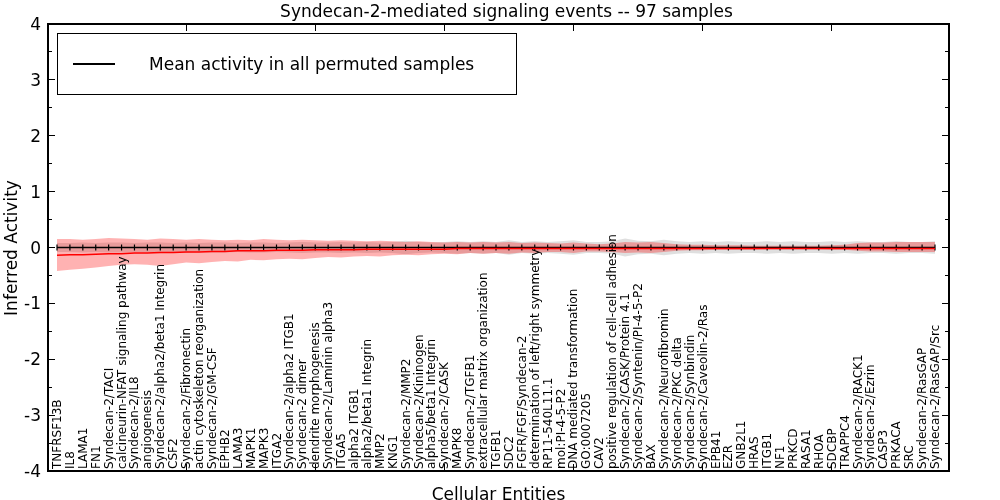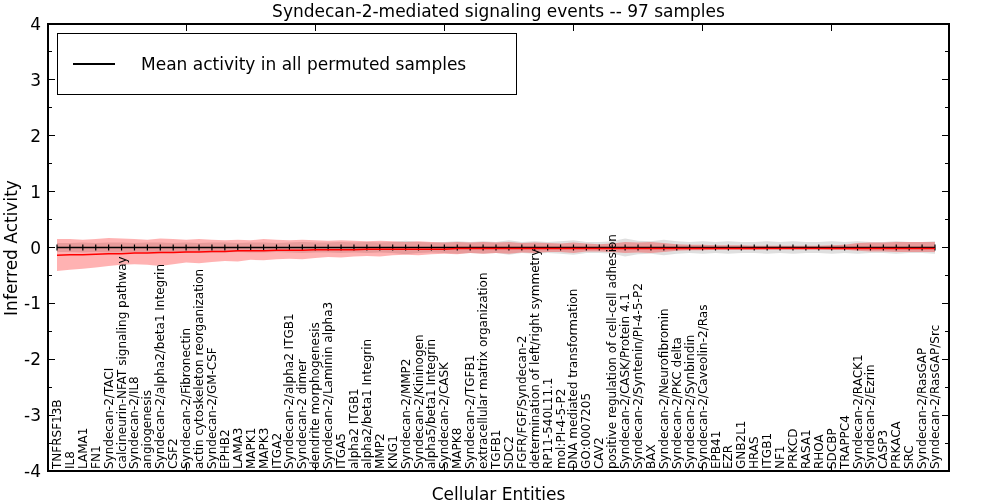--- a/index.html
+++ b/index.html
@@ -1,26 +1,26 @@
 <!DOCTYPE html>
 <html><head>
 <meta charset="utf-8">
 <style>
   html,body{margin:0;padding:0;background:#fff;}
   .fig{position:relative;width:1000px;height:500px;background:#fff;overflow:hidden;
        font-family:"DejaVu Sans", sans-serif;color:#000;}
   .fig svg{position:absolute;left:0;top:0;font-family:"DejaVu Sans", sans-serif;}
-  .title{position:absolute;left:48px;top:1px;width:901px;text-align:center;font-size:17px;}
+  .title{position:absolute;left:56px;top:1px;width:901px;text-align:center;font-size:17px;}
   .xlabel{position:absolute;left:48px;top:478px;width:901px;text-align:center;font-size:17px;margin-top:6px;}
   .ylabel{position:absolute;left:-59px;top:238px;width:140px;height:20px;text-align:center;
           transform:rotate(-90deg);font-size:17px;}
   .legend{position:absolute;left:57px;top:33px;width:460px;height:62px;box-sizing:border-box;
           border:1.6px solid #000;background:#fff;display:flex;flex-direction:column;
           justify-content:space-evenly;padding-left:15px;}
-  .legend-row{display:flex;align-items:center;gap:26px;font-size:17px;line-height:1.1;}
+  .legend-row{display:flex;align-items:center;gap:34px;font-size:17px;line-height:1.1;}
   .legend-line{width:42px;height:2px;background:#000;flex:none;}
 </style>
 </head>
 <body>
 
 <div class="fig">
   <svg id="plot" width="1000" height="500">
       <polygon points="57,243.03 69.91176470588235,243.03 82.82352941176471,242.47125 95.73529411764706,243.03 108.64705882352942,242.47125 121.55882352941177,242.47125 134.47058823529412,243.03 147.38235294117646,242.47125 160.29411764705884,242.47125 173.20588235294116,243.03 186.11764705882354,242.47125 199.02941176470588,243.03 211.94117647058823,242.47125 224.85294117647058,242.47125 237.76470588235293,243.03 250.6764705882353,242.47125 263.5882352941177,242.47125 276.5,243.03 289.4117647058823,242.47125 302.3235294117647,241.9125 315.2352941176471,242.47125 328.1470588235294,242.47125 341.05882352941177,241.9125 353.97058823529414,242.47125 366.88235294117646,241.9125 379.79411764705884,242.47125 392.70588235294116,241.9125 405.61764705882354,240.795 418.52941176470586,241.9125 431.44117647058823,242.47125 444.3529411764706,241.9125 457.2647058823529,241.35375 470.1764705882353,241.9125 483.0882352941176,241.35375 496,241.9125 508.9117647058824,240.23625 521.8235294117646,241.9125 534.7352941176471,241.35375 547.6470588235294,241.9125 560.5588235294117,241.35375 573.4705882352941,240.23625 586.3823529411765,241.9125 599.2941176470588,241.9125 612.2058823529412,241.35375 625.1176470588235,238.56 638.0294117647059,240.795 650.9411764705883,241.35375 663.8529411764706,239.6775 676.7647058823529,241.35375 689.6764705882352,241.9125 702.5882352941177,241.35375 715.5,241.9125 728.4117647058823,241.35375 741.3235294117648,241.9125 754.2352941176471,241.9125 767.1470588235294,241.35375 780.0588235294117,241.9125 792.9705882352941,241.35375 805.8823529411765,241.9125 818.7941176470588,241.9125 831.7058823529412,241.35375 844.6176470588235,241.9125 857.5294117647059,241.35375 870.4411764705883,241.9125 883.3529411764706,241.9125 896.2647058823529,241.35375 909.1764705882352,241.9125 922.0882352941177,241.9125 935,241.35375 935,253.64625 922.0882352941177,253.0875 909.1764705882352,253.0875 896.2647058823529,253.64625 883.3529411764706,253.0875 870.4411764705883,253.0875 857.5294117647059,253.64625 844.6176470588235,253.0875 831.7058823529412,253.64625 818.7941176470588,253.0875 805.8823529411765,253.0875 792.9705882352941,253.64625 780.0588235294117,253.0875 767.1470588235294,253.64625 754.2352941176471,253.0875 741.3235294117648,253.0875 728.4117647058823,253.64625 715.5,253.0875 702.5882352941177,253.64625 689.6764705882352,253.0875 676.7647058823529,253.64625 663.8529411764706,255.3225 650.9411764705883,253.64625 638.0294117647059,254.205 625.1176470588235,256.44 612.2058823529412,253.64625 599.2941176470588,253.0875 586.3823529411765,253.0875 573.4705882352941,254.76375 560.5588235294117,253.64625 547.6470588235294,253.0875 534.7352941176471,253.64625 521.8235294117646,253.0875 508.9117647058824,254.76375 496,253.0875 483.0882352941176,253.64625 470.1764705882353,253.0875 457.2647058823529,253.64625 444.3529411764706,253.0875 431.44117647058823,252.52875 418.52941176470586,253.0875 405.61764705882354,254.205 392.70588235294116,253.0875 379.79411764705884,252.52875 366.88235294117646,253.0875 353.97058823529414,252.52875 341.05882352941177,253.0875 328.1470588235294,252.52875 315.2352941176471,252.52875 302.3235294117647,253.0875 289.4117647058823,252.52875 276.5,251.97 263.5882352941177,252.52875 250.6764705882353,252.52875 237.76470588235293,251.97 224.85294117647058,252.52875 211.94117647058823,252.52875 199.02941176470588,251.97 186.11764705882354,252.52875 173.20588235294116,251.97 160.29411764705884,252.52875 147.38235294117646,252.52875 134.47058823529412,251.97 121.55882352941177,252.52875 108.64705882352942,252.52875 95.73529411764706,251.97 82.82352941176471,252.52875 69.91176470588235,251.97 57,251.97" fill="rgba(128,128,128,0.25)" stroke="none"></polygon>
       <polygon points="57,239.11875 69.91176470588235,239.11875 82.82352941176471,239.6775 95.73529411764706,239.11875 108.64705882352942,238.00125 121.55882352941177,238.56 134.47058823529412,239.11875 147.38235294117646,239.6775 160.29411764705884,238.56 173.20588235294116,239.11875 186.11764705882354,239.6775 199.02941176470588,239.11875 211.94117647058823,239.6775 224.85294117647058,240.23625 237.76470588235293,239.6775 250.6764705882353,240.23625 263.5882352941177,239.11875 276.5,239.6775 289.4117647058823,240.23625 302.3235294117647,239.6775 315.2352941176471,240.23625 328.1470588235294,240.795 341.05882352941177,240.23625 353.97058823529414,240.795 366.88235294117646,241.35375 379.79411764705884,240.795 392.70588235294116,241.35375 405.61764705882354,241.9125 418.52941176470586,241.35375 431.44117647058823,241.9125 444.3529411764706,242.47125 457.2647058823529,241.9125 470.1764705882353,242.47125 483.0882352941176,241.9125 496,242.47125 508.9117647058824,241.9125 521.8235294117646,243.03 534.7352941176471,242.47125 547.6470588235294,243.03 560.5588235294117,243.58875 573.4705882352941,242.47125 586.3823529411765,243.58875 599.2941176470588,244.1475 612.2058823529412,243.58875 625.1176470588235,241.9125 638.0294117647059,242.47125 650.9411764705883,241.9125 663.8529411764706,243.03 676.7647058823529,244.1475 689.6764705882352,244.70625 702.5882352941177,244.70625 715.5,245.265 728.4117647058823,245.265 741.3235294117648,245.265 754.2352941176471,245.82375 767.1470588235294,245.82375 780.0588235294117,245.82375 792.9705882352941,245.82375 805.8823529411765,245.82375 818.7941176470588,245.82375 831.7058823529412,245.265 844.6176470588235,244.70625 857.5294117647059,243.03 870.4411764705883,242.47125 883.3529411764706,242.47125 896.2647058823529,241.9125 909.1764705882352,241.9125 922.0882352941177,241.9125 935,241.9125 935,251.97 922.0882352941177,251.97 909.1764705882352,251.97 896.2647058823529,251.97 883.3529411764706,251.41125 870.4411764705883,251.41125 857.5294117647059,250.8525 844.6176470588235,249.735 831.7058823529412,249.735 818.7941176470588,249.17625 805.8823529411765,249.17625 792.9705882352941,249.17625 780.0588235294117,249.17625 767.1470588235294,249.17625 754.2352941176471,249.735 741.3235294117648,249.735 728.4117647058823,249.735 715.5,249.735 702.5882352941177,250.29375 689.6764705882352,250.29375 676.7647058823529,250.8525 663.8529411764706,251.97 650.9411764705883,253.0875 638.0294117647059,252.52875 625.1176470588235,253.0875 612.2058823529412,251.97 599.2941176470588,251.41125 586.3823529411765,251.41125 573.4705882352941,253.0875 560.5588235294117,251.97 547.6470588235294,251.97 534.7352941176471,253.0875 521.8235294117646,252.52875 508.9117647058824,253.64625 496,253.0875 483.0882352941176,253.64625 470.1764705882353,253.0875 457.2647058823529,254.205 444.3529411764706,253.64625 431.44117647058823,254.205 418.52941176470586,255.3225 405.61764705882354,254.76375 392.70588235294116,255.3225 379.79411764705884,256.44 366.88235294117646,255.88125 353.97058823529414,256.44 341.05882352941177,257.5575 328.1470588235294,256.99875 315.2352941176471,258.11625 302.3235294117647,259.23375 289.4117647058823,258.675 276.5,259.23375 263.5882352941177,260.35125 250.6764705882353,259.7925 237.76470588235293,261.46875 224.85294117647058,260.91 211.94117647058823,262.0275 199.02941176470588,263.145 186.11764705882354,262.58625 173.20588235294116,264.2625 160.29411764705884,265.93875 147.38235294117646,264.82125 134.47058823529412,264.2625 121.55882352941177,264.82125 108.64705882352942,265.93875 95.73529411764706,267.615 82.82352941176471,268.7325 69.91176470588235,269.85 57,270.9675" fill="rgba(255,0,0,0.3)" stroke="none"></polygon>
       <polyline points="57,247.5 69.91176470588235,247.5 82.82352941176471,247.5 95.73529411764706,247.5 108.64705882352942,247.5 121.55882352941177,247.5 134.47058823529412,247.5 147.38235294117646,247.5 160.29411764705884,247.5 173.20588235294116,247.5 186.11764705882354,247.5 199.02941176470588,247.5 211.94117647058823,247.5 224.85294117647058,247.5 237.76470588235293,247.5 250.6764705882353,247.5 263.5882352941177,247.5 276.5,247.5 289.4117647058823,247.5 302.3235294117647,247.5 315.2352941176471,247.5 328.1470588235294,247.5 341.05882352941177,247.5 353.97058823529414,247.5 366.88235294117646,247.5 379.79411764705884,247.5 392.70588235294116,247.5 405.61764705882354,247.5 418.52941176470586,247.5 431.44117647058823,247.5 444.3529411764706,247.5 457.2647058823529,247.5 470.1764705882353,247.5 483.0882352941176,247.5 496,247.5 508.9117647058824,247.5 521.8235294117646,247.5 534.7352941176471,247.5 547.6470588235294,247.5 560.5588235294117,247.5 573.4705882352941,247.5 586.3823529411765,247.5 599.2941176470588,247.5 612.2058823529412,247.5 625.1176470588235,247.5 638.0294117647059,247.5 650.9411764705883,247.5 663.8529411764706,247.5 676.7647058823529,247.5 689.6764705882352,247.5 702.5882352941177,247.5 715.5,247.5 728.4117647058823,247.5 741.3235294117648,247.5 754.2352941176471,247.5 767.1470588235294,247.5 780.0588235294117,247.5 792.9705882352941,247.5 805.8823529411765,247.5 818.7941176470588,247.5 831.7058823529412,247.5 844.6176470588235,247.5 857.5294117647059,247.5 870.4411764705883,247.5 883.3529411764706,247.5 896.2647058823529,247.5 909.1764705882352,247.5 922.0882352941177,247.5 935,247.5" fill="none" stroke="#000000" stroke-width="1.3"></polyline>

